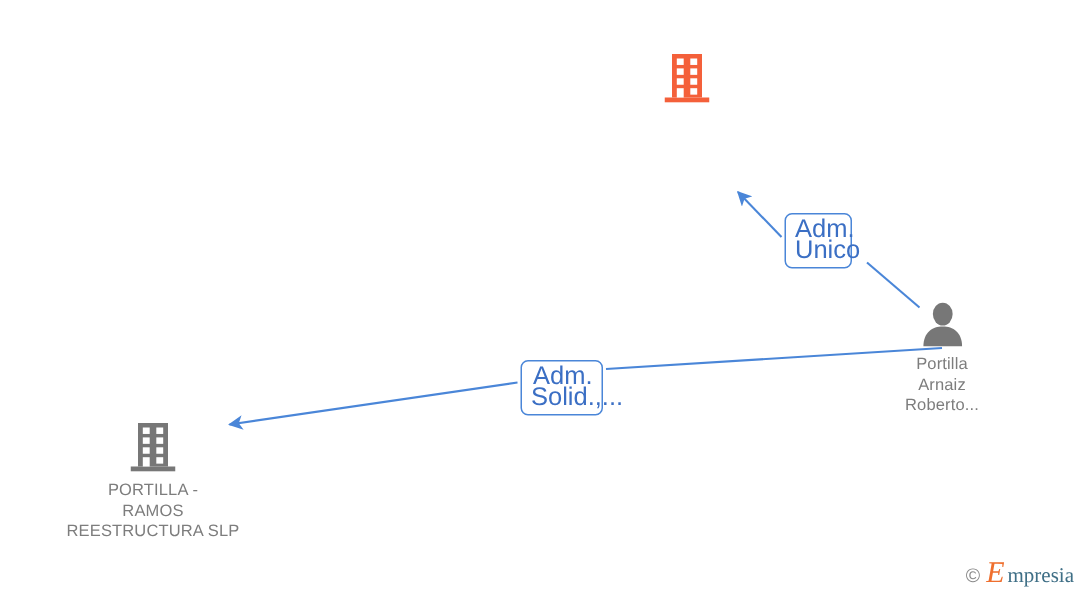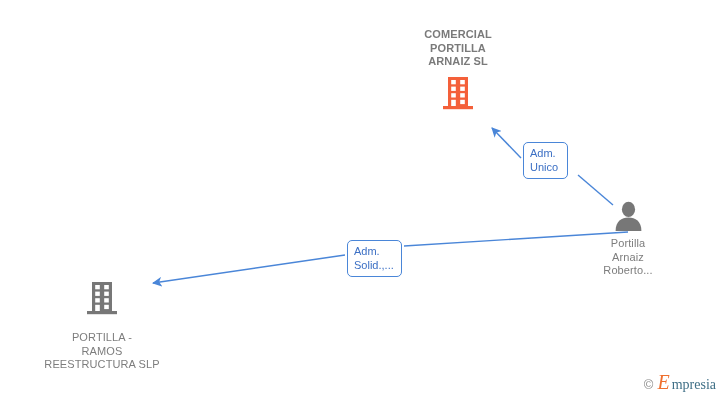--- a/index.html
+++ b/index.html
@@ -55,40 +55,40 @@
     left: 378px;
     top: 28px;
   }
   #node-root .icon-wrap { margin-top: 7px; }
 
   
   #node-company-2 {
     left: 22px;
     top: 281px;
   }
-  #node-company-2 .node-caption { margin-top: 16px; }
+  #node-company-2 .node-caption { margin-top: 6px; }
 
   
   #node-person {
     left: 548px;
     top: 201px;
   }
   #node-person .node-caption { margin-top: 6px; }
 
   
   .rel-label {
     position: absolute;
     box-sizing: border-box;
     border: 1px solid #4a86d8;
     border-radius: 5px;
     background: #ffffff;
     color: #3b6fc4;
-    font-size: 11px;
+    font-size: 17px;
     line-height: 14px;
-    text-align: left;
+    text-align: right;
     padding: 3px 6px 4px;
     white-space: pre-line;
   }
   #rel-adm-unico {
     left: 523px;
     top: 142px;
     width: 45px;
   }
   #rel-adm-solid {
     left: 347px;
@@ -141,23 +141,20 @@
       <path d="M 521 158 L 492 128" fill="none" stroke="#4a86d8" stroke-width="1.4" marker-end="url(#arrow-blue)"></path>
     </g>
 
     <g>
       <path d="M 628 232 L 404 246" fill="none" stroke="#4a86d8" stroke-width="1.4"></path>
       <path d="M 345 255 L 153 283" fill="none" stroke="#4a86d8" stroke-width="1.4" marker-end="url(#arrow-blue)"></path>
     </g>
   </svg>
 
   <div class="node" id="node-root">
-    <div class="node-caption is-root">COMERCIAL
-PORTILLA
-ARNAIZ SL</div>
     <span class="icon-wrap">
       <svg width="30" height="34" viewBox="0 0 30 34" aria-hidden="true">
         <rect x="5" y="1" width="20" height="29" fill="#f4603a"></rect>
         <rect x="0" y="30" width="30" height="3.2" fill="#f4603a"></rect>
         <rect x="8.2" y="4" width="4.6" height="4.3" fill="#ffffff"></rect>
         <rect x="17.2" y="4" width="4.6" height="4.3" fill="#ffffff"></rect>
         <rect x="8.2" y="10.6" width="4.6" height="4.3" fill="#ffffff"></rect>
         <rect x="17.2" y="10.6" width="4.6" height="4.3" fill="#ffffff"></rect>
         <rect x="8.2" y="17.2" width="4.6" height="4.3" fill="#ffffff"></rect>
         <rect x="17.2" y="17.2" width="4.6" height="4.3" fill="#ffffff"></rect>

